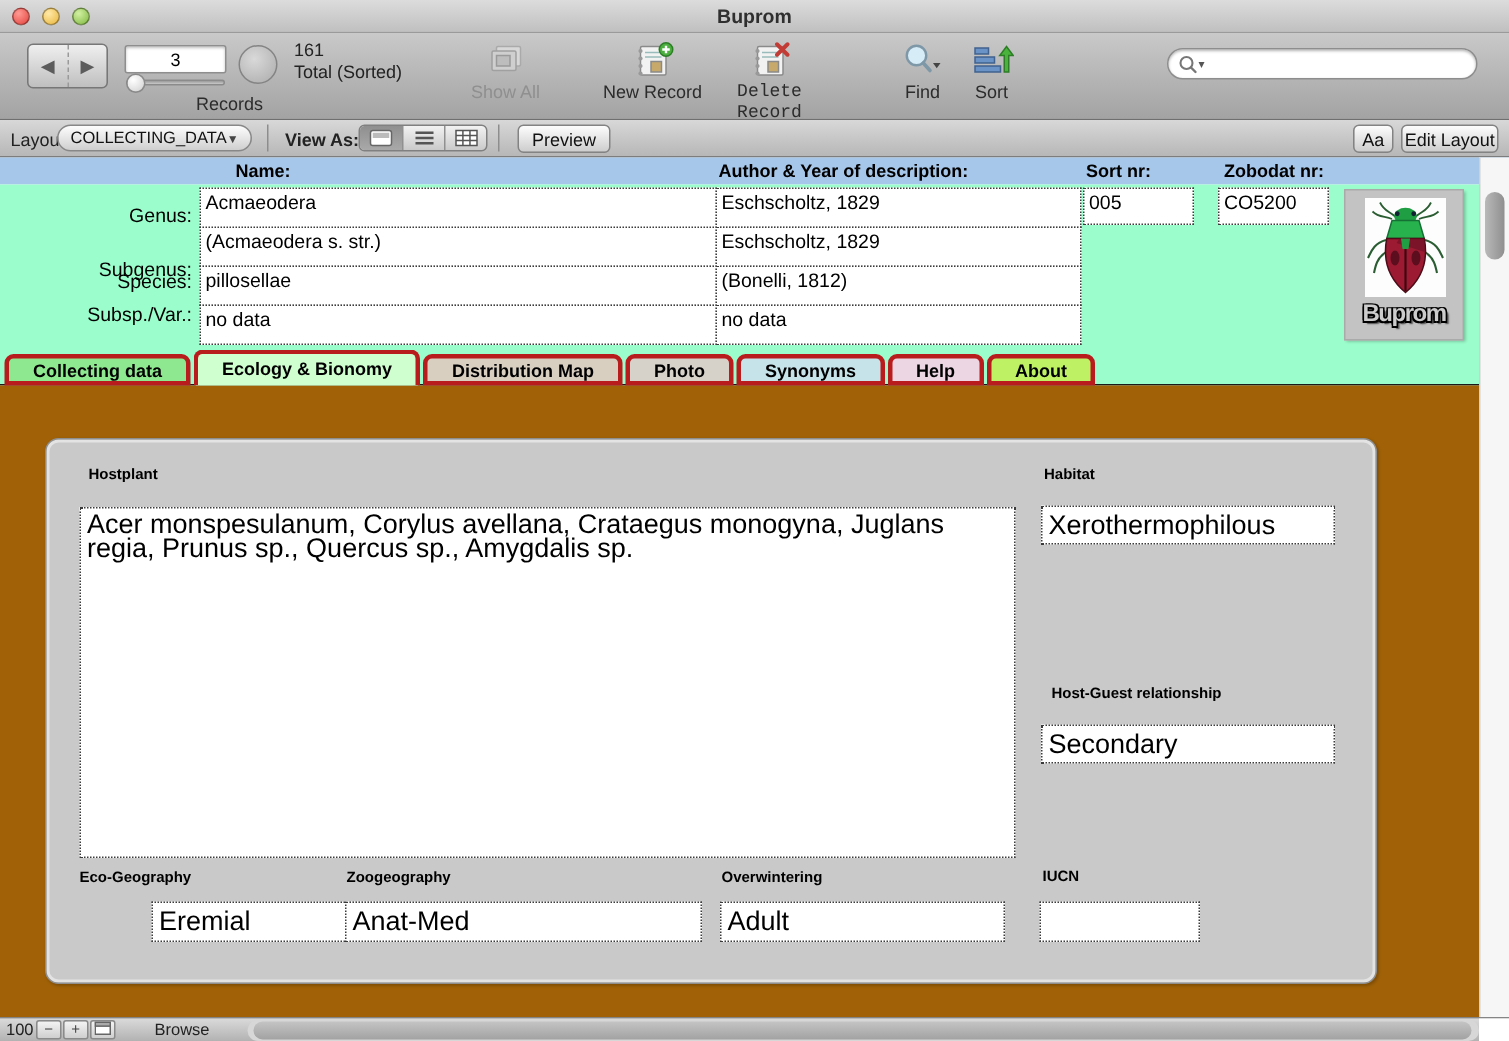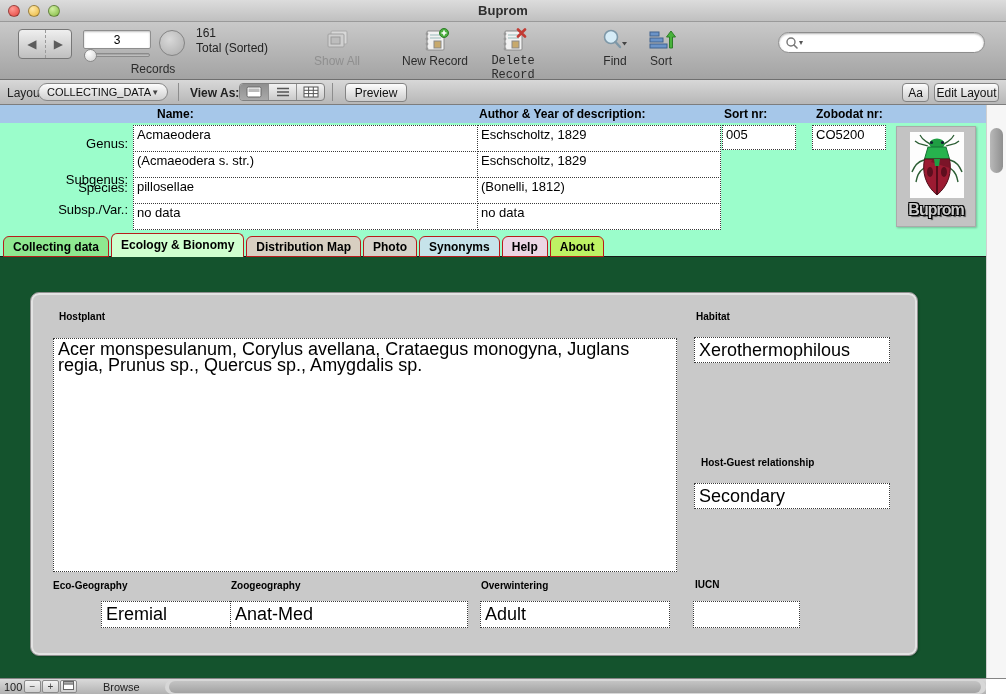--- a/index.html
+++ b/index.html
@@ -80,26 +80,26 @@
   .logo { position:absolute; left:896px; top:3px; width:80px; height:101px; background:#c3c3c3;
           border:1px solid #aaa; box-shadow:1px 1px 2px rgba(0,0,0,.25); text-align:center; }
   .logo .photo { position:absolute; left:13px; top:5px; width:54px; height:66px; background:#fdfdfd; }
   .logo .caption { position:absolute; left:0; right:0; top:74px; font-size:16px; font-weight:bold;
                    color:#cccccc; letter-spacing:-1px;
                    text-shadow:-1px -1px 0 #000, 1px -1px 0 #000, -1px 1px 0 #000, 1px 1px 0 #000, 2px 2px 1px #4a4a4a; }
 
   
   .tabs { position:absolute; left:3px; top:233px; height:24px; display:flex; gap:2px;
           align-items:flex-end; z-index:3; }
-  .tab { height:21px; padding:0 9px; border:1px solid #b91c1c; border-radius:6px 6px 0 0;
+  .tab { height:21px; padding:0 16px; border:3px solid #b91c1c; border-radius:6px 6px 0 0;
          font-size:12px; font-weight:bold; color:#000; display:flex; align-items:center; }
   .tab.active { height:24px; border-bottom:none; padding-bottom:1px; }
 
   
-  .content { position:absolute; left:0; top:257px; width:1006px; height:421px; background:#14532d; }
+  .content { position:absolute; left:0; top:257px; width:1006px; height:421px; background:#a16207; }
   .panel { position:absolute; left:30px; top:35px; width:888px; height:364px;
            background:#c9c9c9; border:1px solid #8f8f8f; border-radius:9px;
            box-shadow:inset 0 0 0 2px #e3e3e3, 1px 1px 2px rgba(0,0,0,.2); }
   .plabel { position:absolute; font-size:10px; font-weight:bold; color:#000; }
   .pfld { position:absolute; background:#fff; border:1px dotted #3a3a3a; font-size:18px;
           color:#000; padding:2px 4px; overflow:hidden; }
   .pfld.multi { white-space:normal; line-height:16px; }
 
   
   .vscroll { position:absolute; left:986px; top:105px; width:20px; height:573px;

